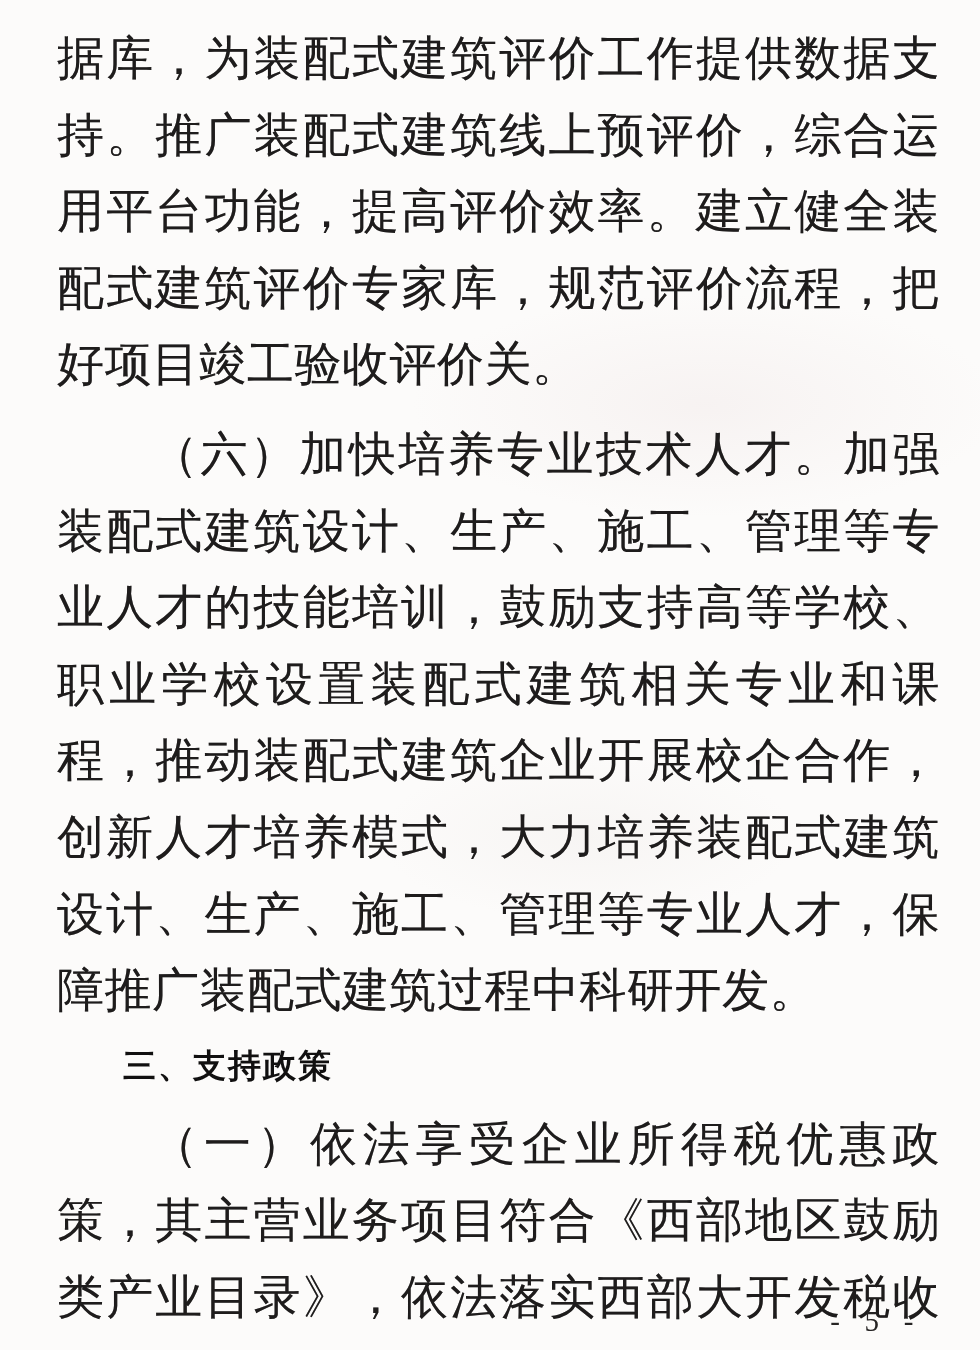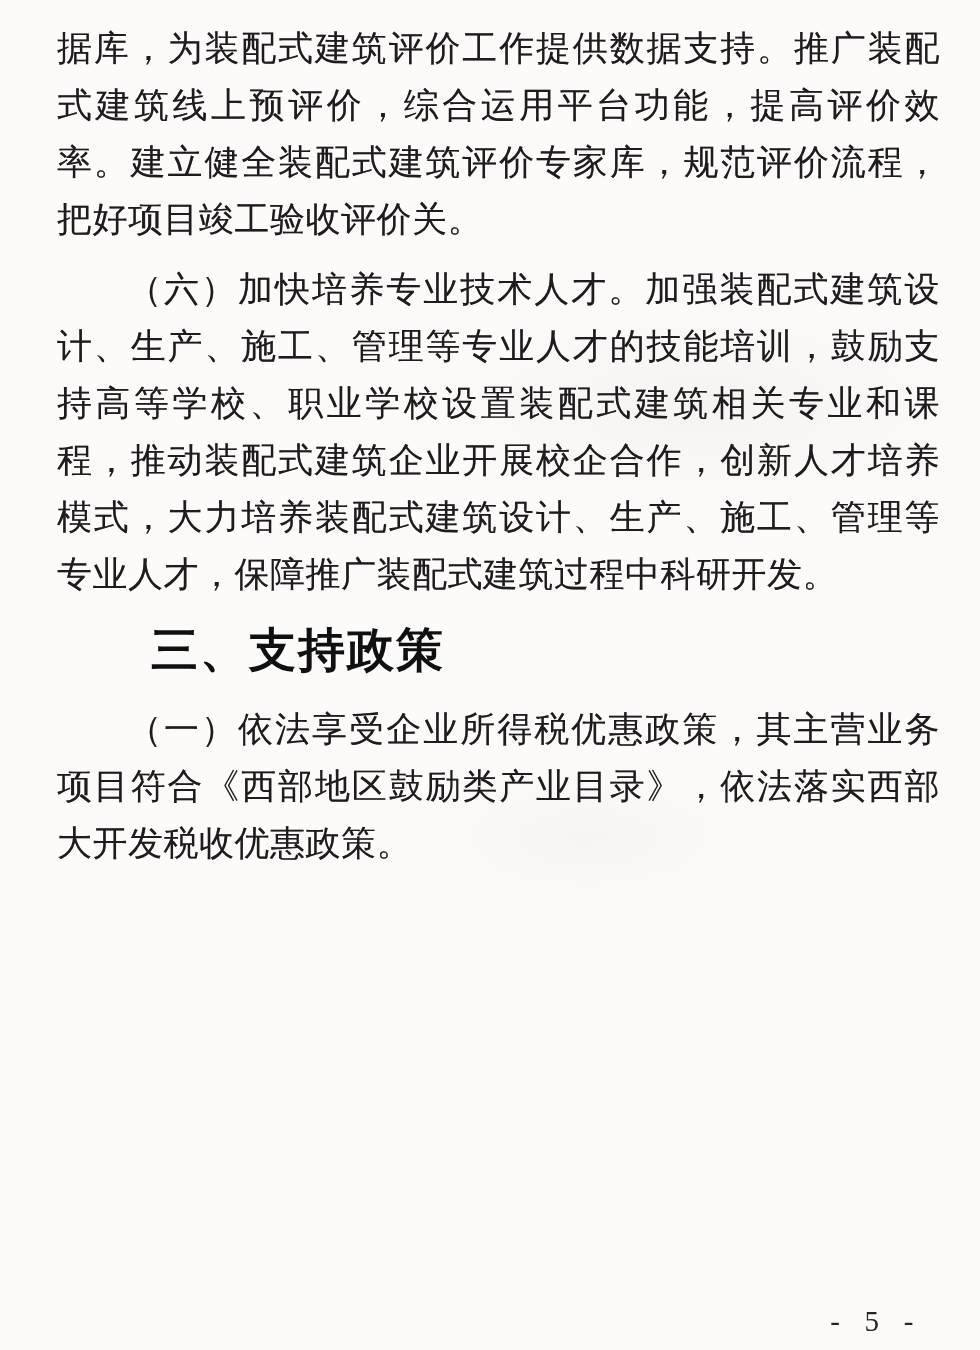--- a/index.html
+++ b/index.html
@@ -20,34 +20,34 @@
     color: #1e1c1c;
   }
   .doc-body {
     position: absolute;
     left: 57px;
     right: 40px;
     top: 20px;
   }
   p.para {
     margin: 0 0 13px 0;
-    font-size: 35px;
+    font-size: 47px;
     line-height: 1.63;
     text-align: justify;
     text-justify: inter-ideograph;
     letter-spacing: 0.5px;
     text-shadow: 0 0 0.6px rgba(20,20,20,0.45);
   }
   p.para.continued { text-indent: 0; }
   p.para.indent { text-indent: 2em; }
   h2.heading {
     margin: 4px 0 16px 0;
     font-family: "Liberation Sans", "DejaVu Sans", sans-serif;
     font-weight: 700;
-    font-size: 47px;
+    font-size: 33px;
     line-height: 1.45;
     text-indent: 2em;
     color: #111010;
     letter-spacing: 2px;
   }
   .page-number {
     position: absolute;
     right: 58px;
     bottom: 12px;
     font-size: 29px;

